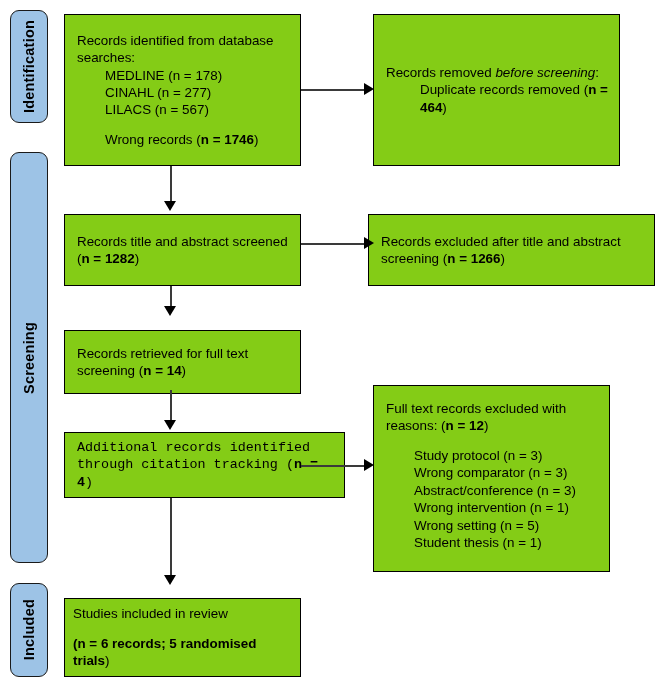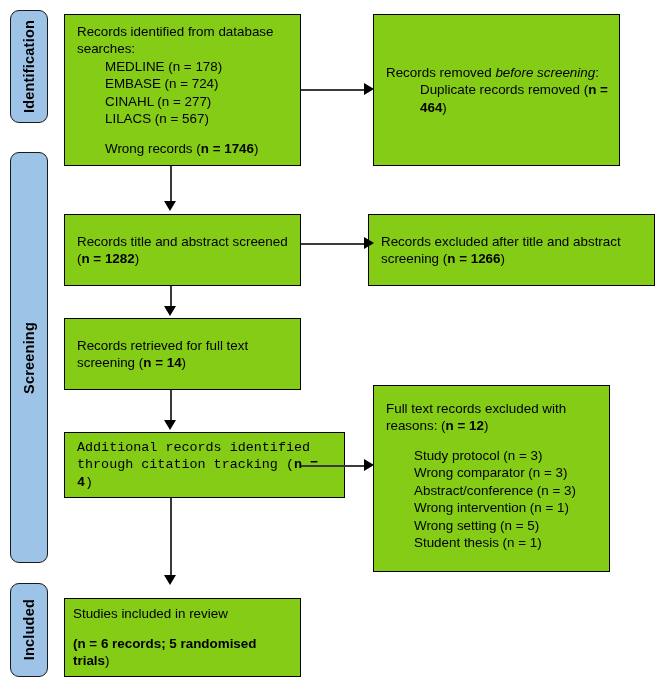--- a/index.html
+++ b/index.html
@@ -105,21 +105,20 @@
   </div>
 
   <div class="stage-bar" style="left:10px; top:583px; width:38px; height:94px;">
     <span class="stage-label">Included</span>
   </div>
 
   <div class="box" style="left:64px; top:14px; width:237px; height:152px;">
     <div class="inner">
       <span>Records identified from database searches:</span>
       <span class="indent">MEDLINE (n = 178)</span>
-      <span class="indent">EMBASE (n = 724)</span>
       <span class="indent">CINAHL (n = 277)</span>
       <span class="indent">LILACS (n = 567)</span>
       <span class="spacer"></span>
       <span class="indent"><span>Wrong records (</span><b>n = 1746</b><span>)</span></span>
     </div>
   </div>
 
   <div class="box" style="left:373px; top:14px; width:247px; height:152px;">
     <div class="inner">
       <span><span>Records removed </span><i>before screening</i><span>:</span></span>
@@ -132,21 +131,21 @@
       <span><span>Records title and abstract screened (</span><b>n = 1282</b><span>)</span></span>
     </div>
   </div>
 
   <div class="box" style="left:368px; top:214px; width:287px; height:72px;">
     <div class="inner">
       <span><span>Records excluded after title and abstract screening (</span><b>n = 1266</b><span>)</span></span>
     </div>
   </div>
 
-  <div class="box" style="left:64px; top:318px; width:237px; height:72px;">
+  <div class="box" style="left:64px; top:330px; width:237px; height:64px;">
     <div class="inner">
       <span><span>Records retrieved for full text screening (</span><b>n = 14</b><span>)</span></span>
     </div>
   </div>
 
   <div class="box" style="left:64px; top:432px; width:281px; height:66px;font-family:Liberation Mono, monospace;">
     <div class="inner">
       <span><span>Additional records identified through citation tracking (</span><b>n = 4</b><span>)</span></span>
     </div>
   </div>

